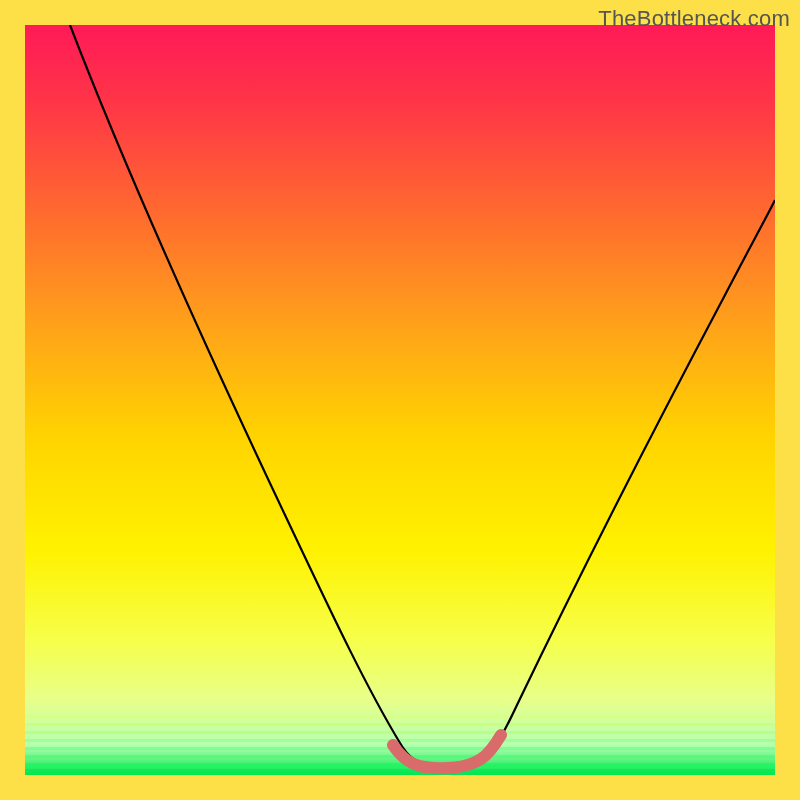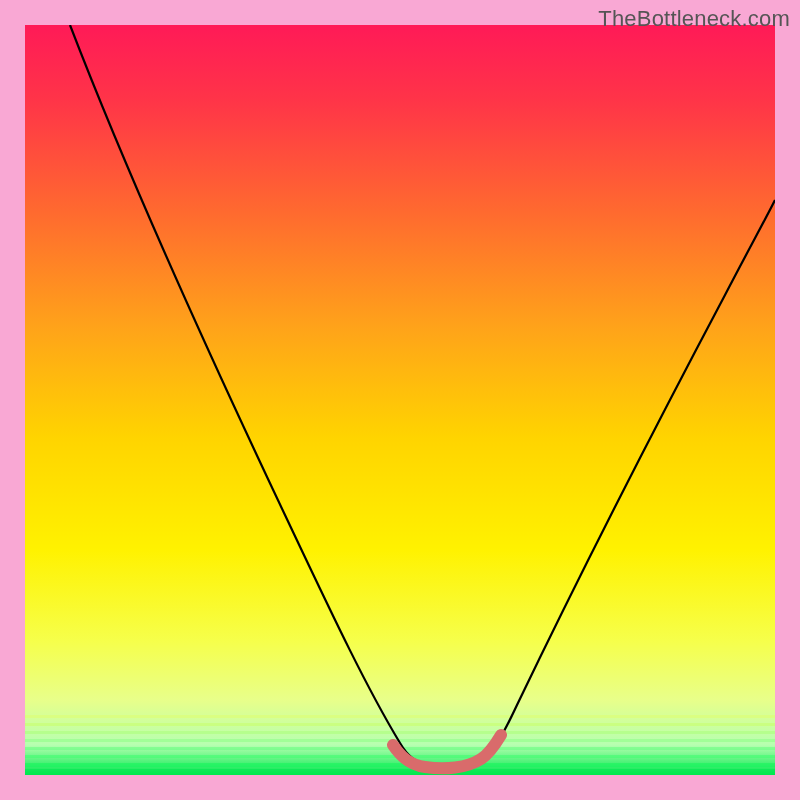--- a/index.html
+++ b/index.html
@@ -8,21 +8,21 @@
     width: 800px;
     height: 800px;
     background: #000;
     overflow: hidden;
     font-family: Arial, Helvetica, sans-serif;
   }
   .frame {
     position: relative;
     width: 800px;
     height: 800px;
-    background: #f9a8d4;
+    background: #fde047;
   }
   .plot-area {
     position: absolute;
     left: 25px;
     top: 25px;
     width: 750px;
     height: 750px;
     
   }
   .gradient {

